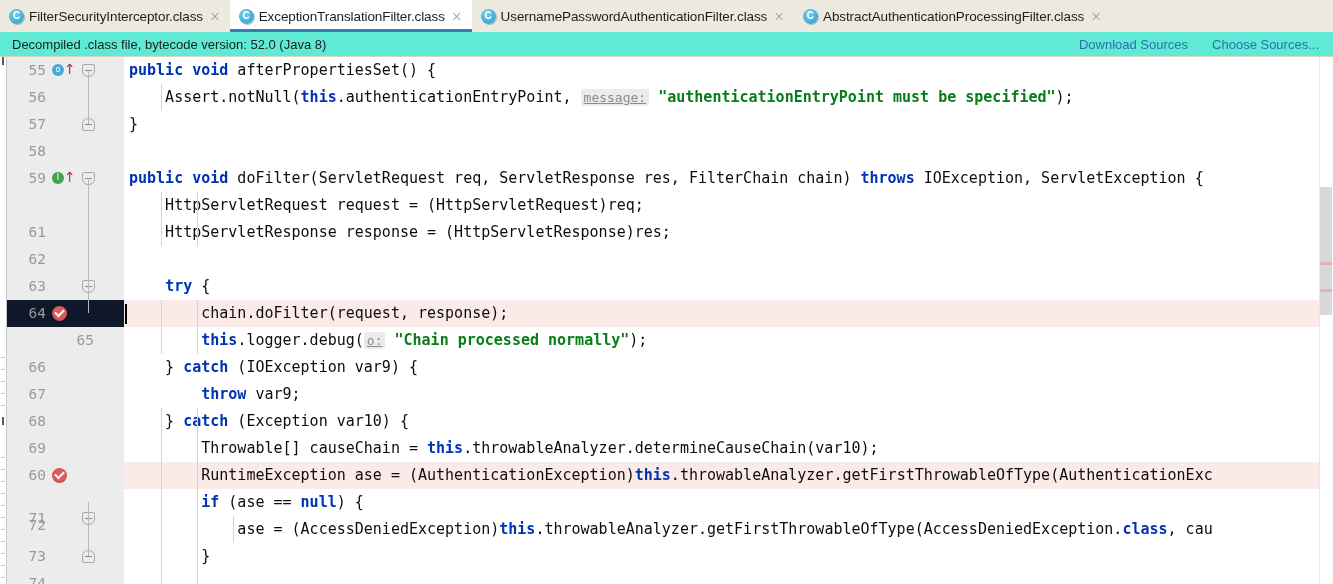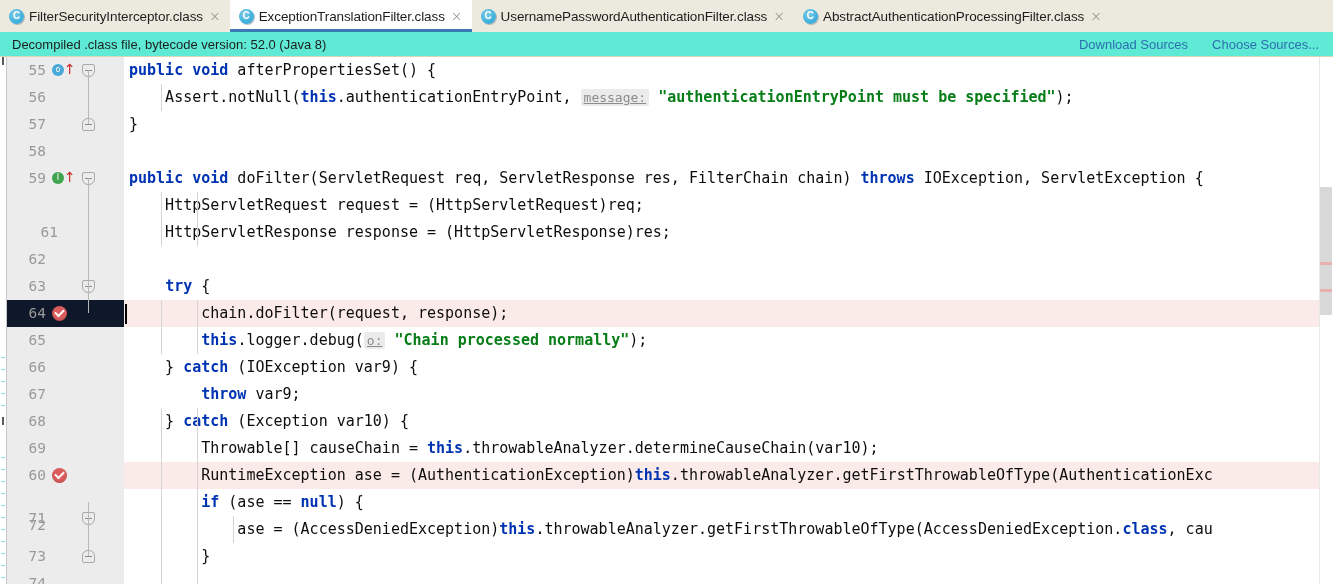--- a/index.html
+++ b/index.html
@@ -309,37 +309,37 @@
         <span class="lineno">58</span>
       </div>
       <div class="grow" style="top: 108px;">
         <span class="lineno">59</span>
         <span class="gicon">
           <span class="ovr-circle green">I</span>
           <span class="ovr-arrow">↑</span>
         </span>
         <span class="fold down" style="top: 7px;"></span>
       </div>
-      <div class="grow" style="top: 162px; margin-left: 12px;">
+      <div class="grow" style="top: 162px;">
         <span class="lineno">61</span>
       </div>
       <div class="grow" style="top: 189px;">
         <span class="lineno">62</span>
       </div>
       <div class="grow" style="top: 216px;">
         <span class="lineno">63</span>
         <span class="fold down" style="top: 7px;"></span>
       </div>
       <div class="grow hl" style="top: 243px;">
         <span class="lineno">64</span>
         <span class="gicon">
           <span class="bp"></span>
         </span>
       </div>
-      <div class="grow" style="top: 270px;">
+      <div class="grow" style="top: 270px; padding-left: 48px;">
         <span class="lineno">65</span>
       </div>
       <div class="grow" style="top: 297px;">
         <span class="lineno">66</span>
       </div>
       <div class="grow" style="top: 324px;">
         <span class="lineno">67</span>
       </div>
       <div class="grow" style="top: 351px;">
         <span class="lineno">68</span>

